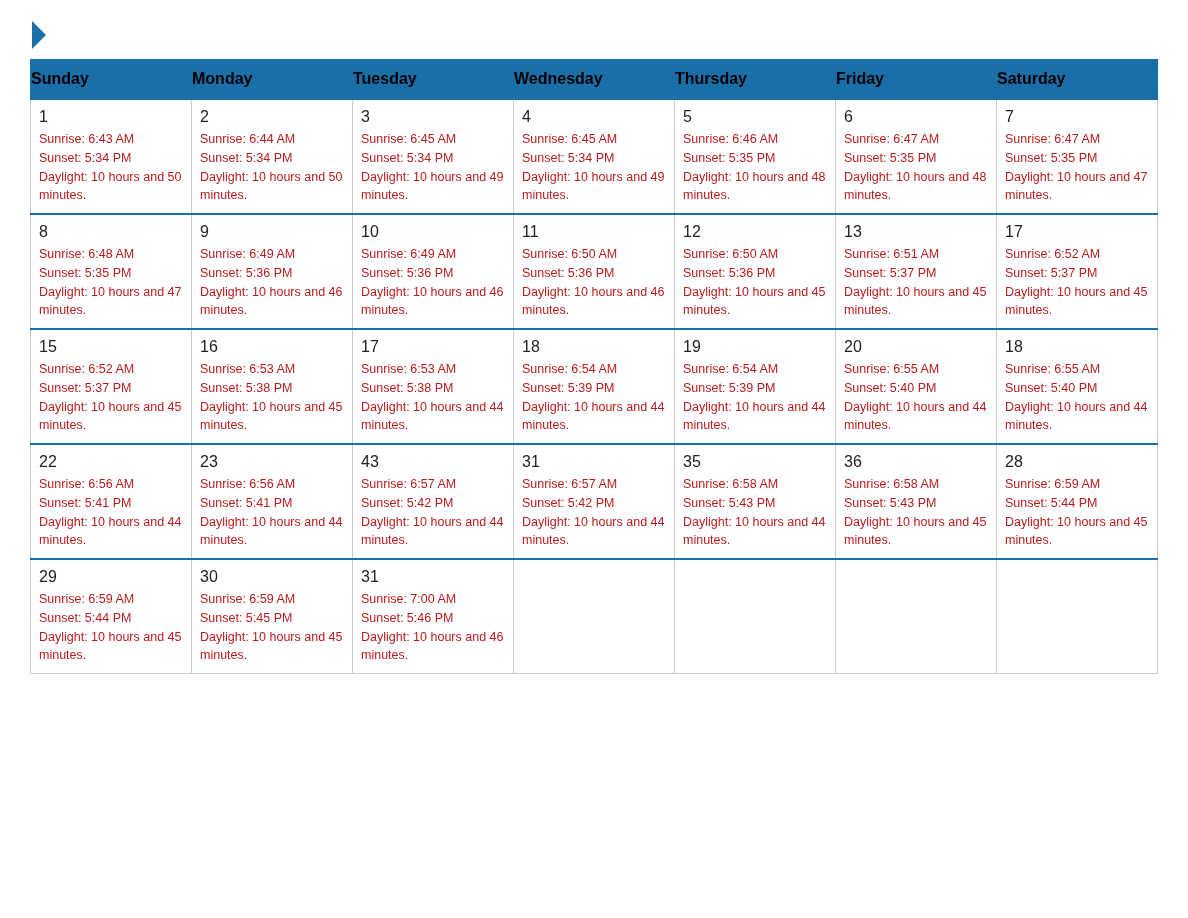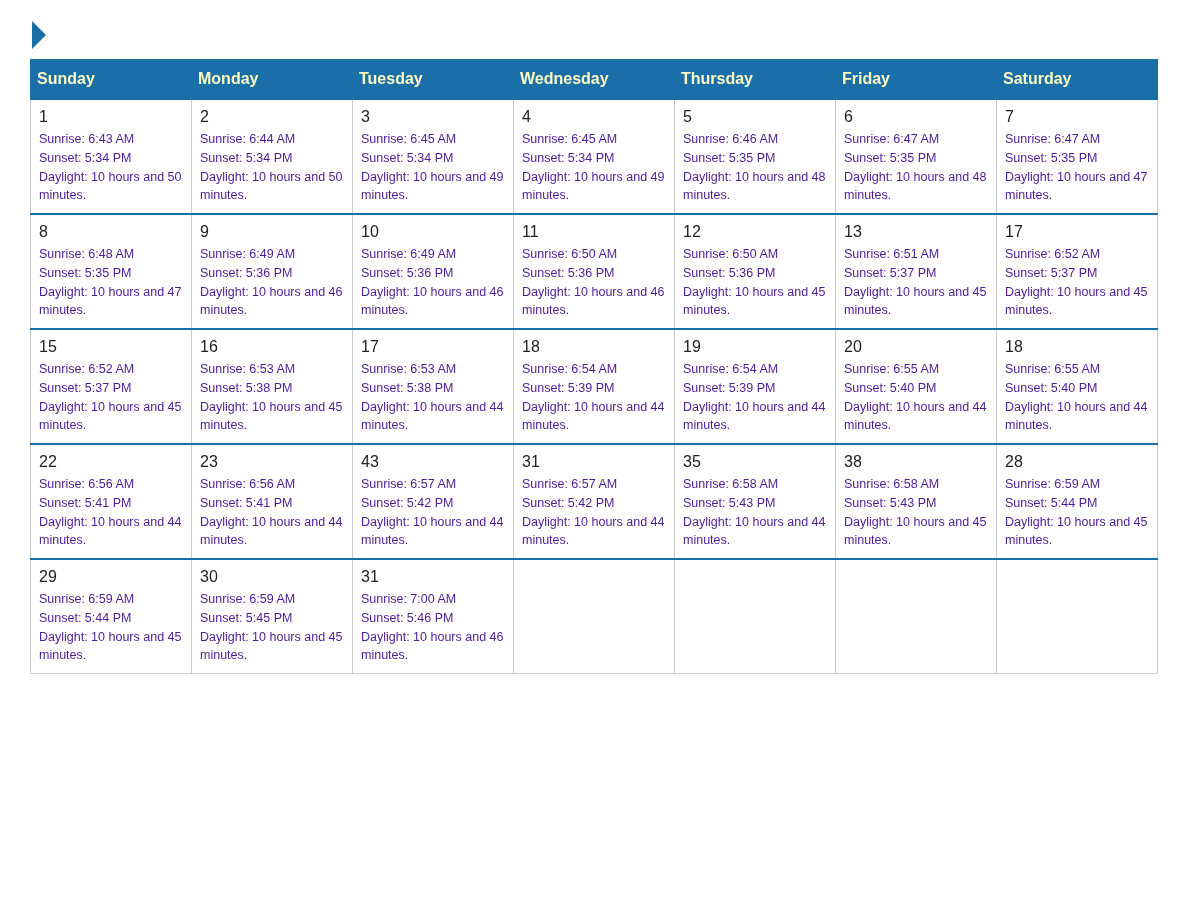--- a/index.html
+++ b/index.html
@@ -60,24 +60,24 @@
       color: #444;
       margin-top: 4px;
     }
     table {
       width: 100%;
       border-collapse: collapse;
       margin-top: 10px;
     }
     thead tr th {
       background-color: #1a6fa8;
-      color: #fef9c3;
+      color: #000000;
       font-size: 16px;
       font-weight: bold;
-      padding: 10px 6px;
+      padding: 10px 0;
       text-align: left;
       border: 1px solid #1a6fa8;
     }
     tbody tr td {
       vertical-align: top;
       padding: 8px;
       font-size: 13px;
       color: #222;
       border: 1px solid #ccc;
       width: 14.28%;
@@ -88,21 +88,21 @@
     }
     .day-number {
       font-size: 16px;
       font-weight: normal;
       margin-bottom: 4px;
       display: block;
     }
     .day-info {
       font-size: 12.5px;
       line-height: 1.5;
-      color: #4c1d95;
+      color: #b91c1c;
     }
     td.empty {
       background: #fff;
     }
   </style>
 </head>
 <body>
 
 <div class="header">
   <div class="logo">
@@ -340,21 +340,21 @@
         </td>
         <td>
           <span class="day-number">35</span>
           <div class="day-info">
             Sunrise: 6:58 AM<br>
             Sunset: 5:43 PM<br>
             Daylight: 10 hours and 44 minutes.
           </div>
         </td>
         <td>
-          <span class="day-number">38</span>
+          <span class="day-number">36</span>
           <div class="day-info">
             Sunrise: 6:58 AM<br>
             Sunset: 5:43 PM<br>
             Daylight: 10 hours and 45 minutes.
           </div>
         </td>
         <td>
           <span class="day-number">28</span>
           <div class="day-info">
             Sunrise: 6:59 AM<br>

